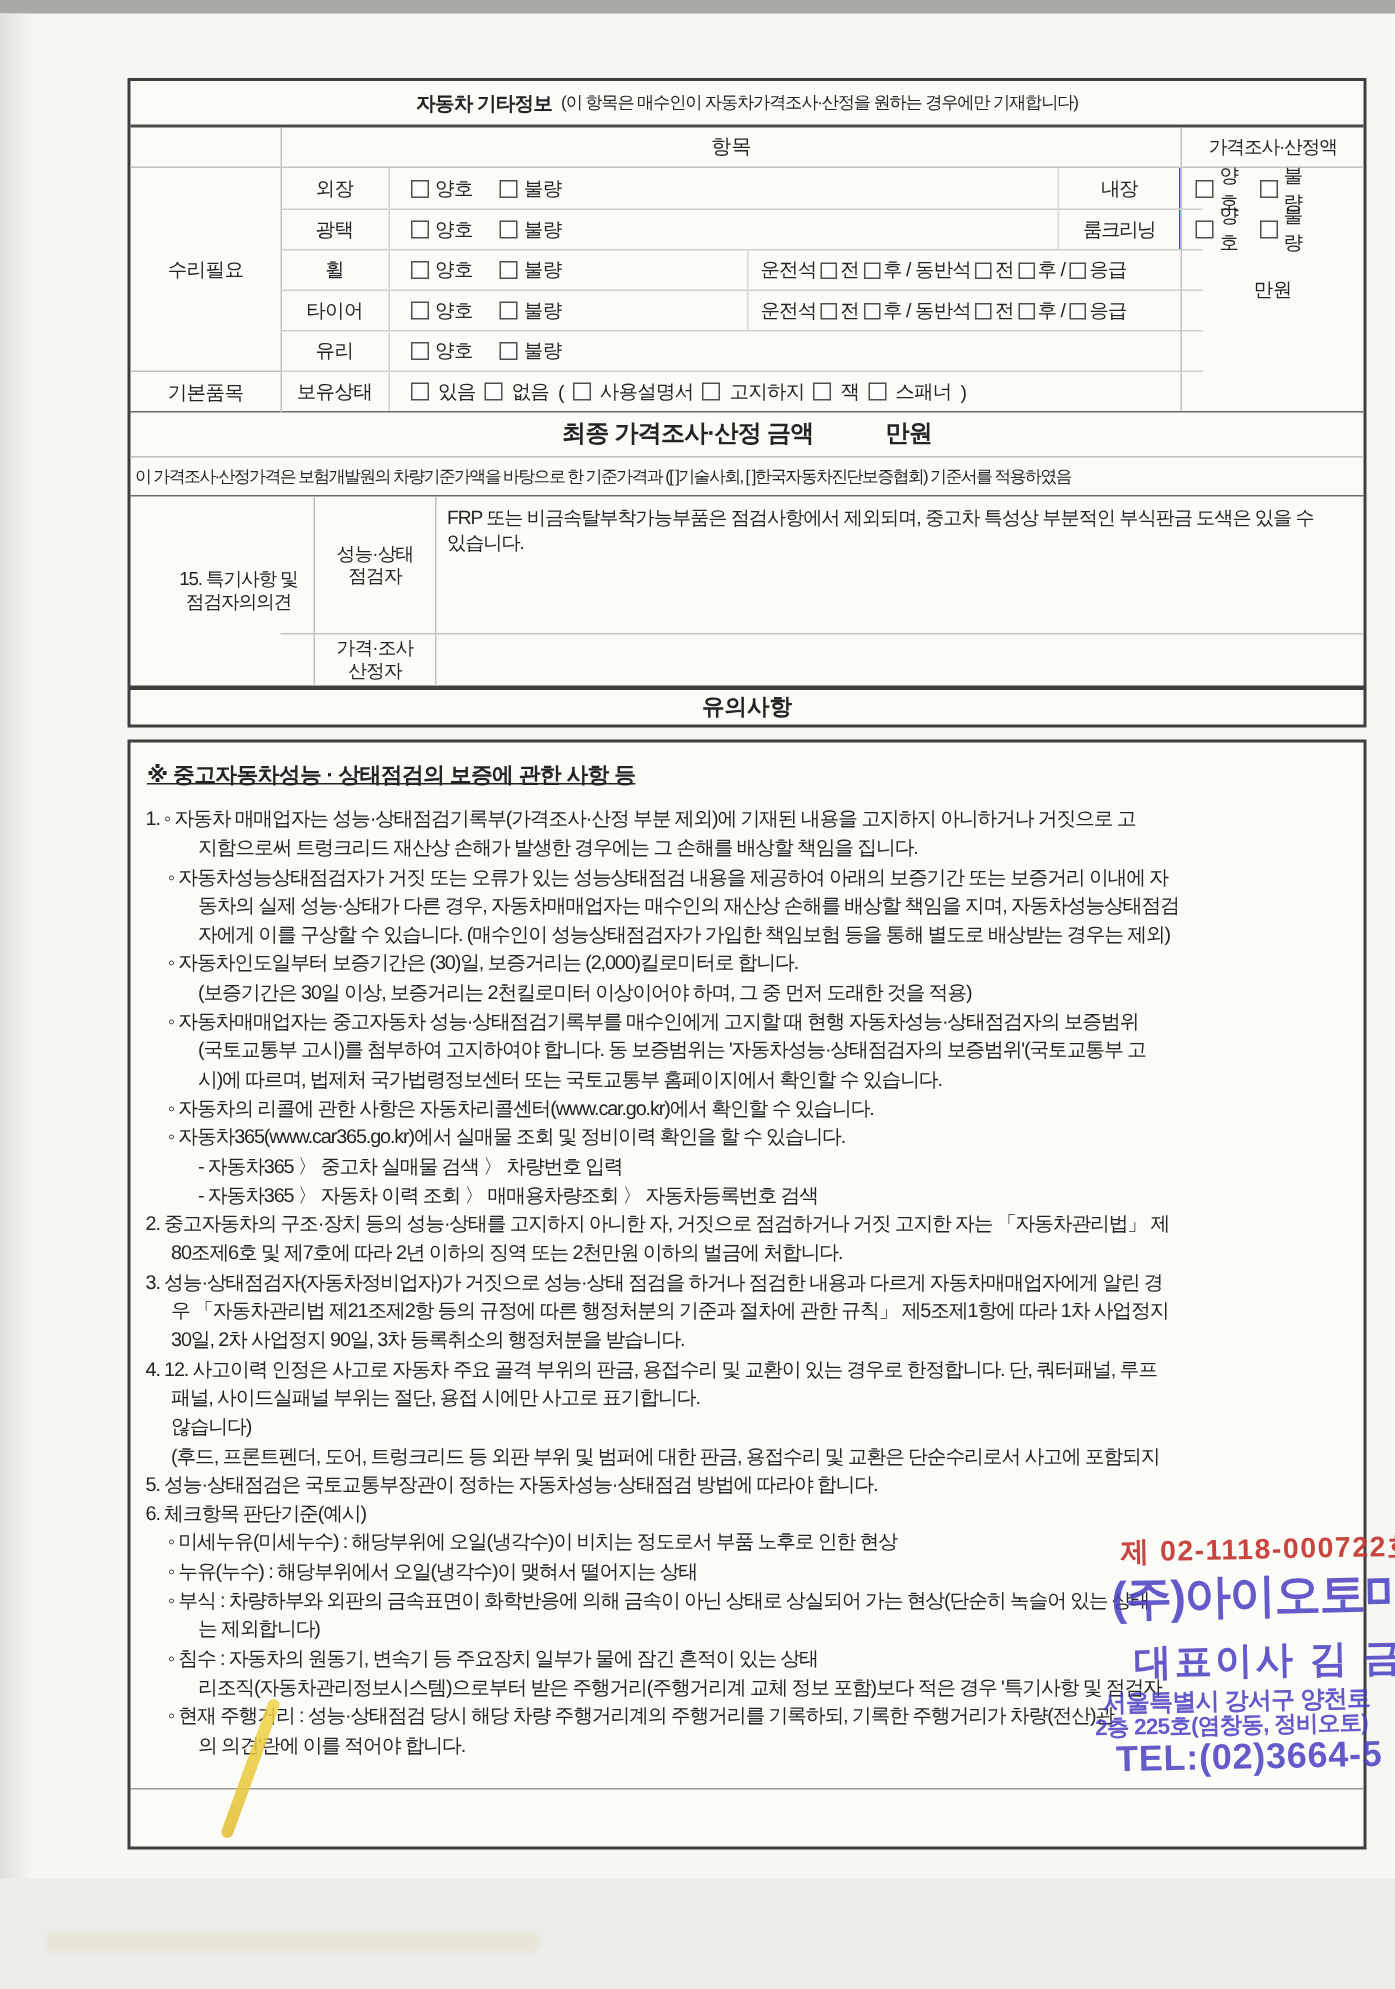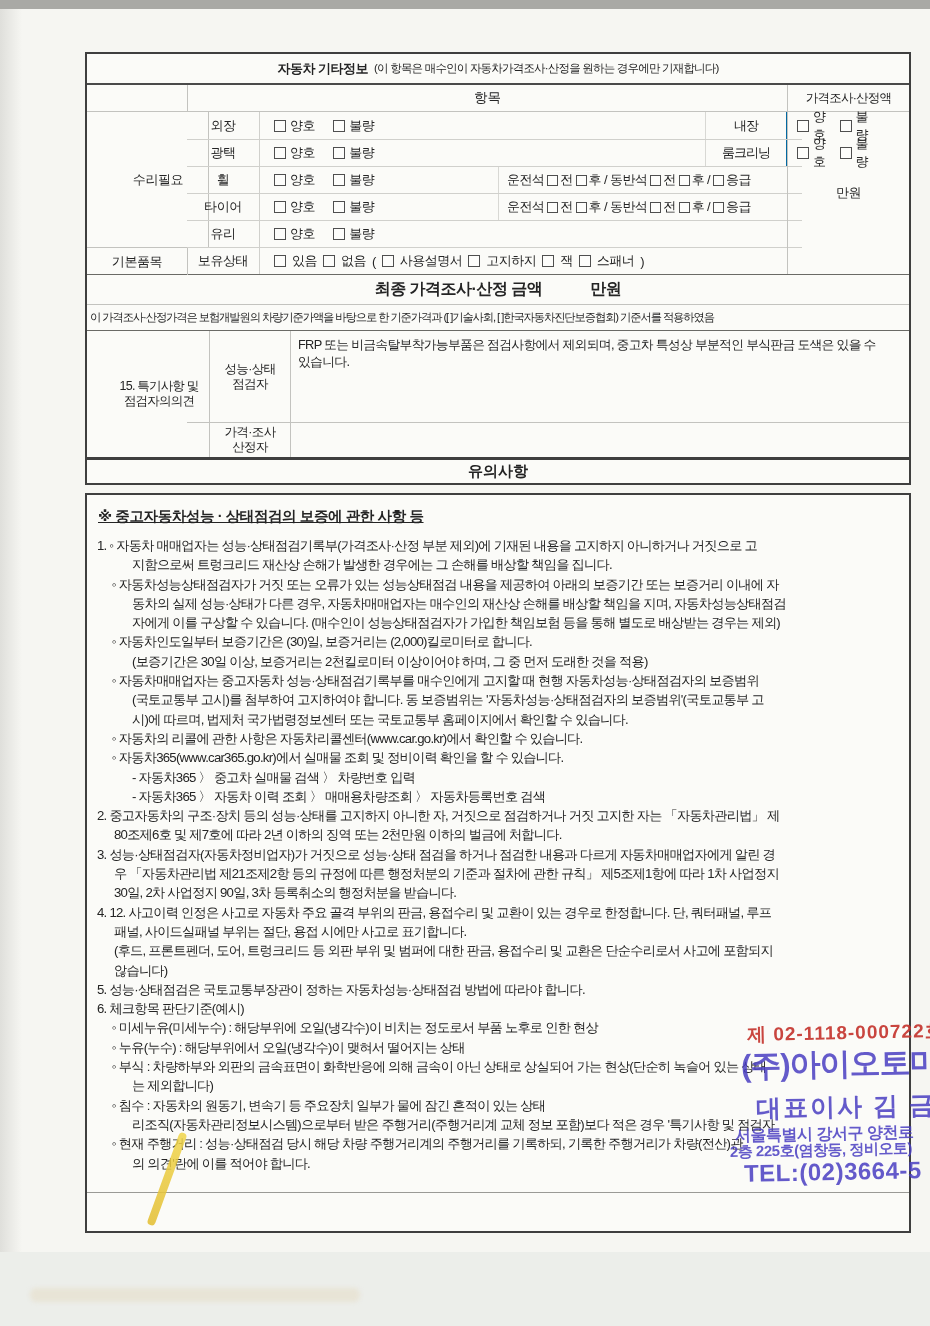--- a/index.html
+++ b/index.html
@@ -16,21 +16,21 @@
   .tbl{position:absolute;left:85px;top:52px;width:826px;border:2px solid #3f3f3f;background:#fbfbf8;box-sizing:border-box;}
   .t-title{height:29px;display:flex;align-items:center;justify-content:center;gap:6px;border-bottom:2px solid #4a4a4a;}
   .t-title .big{font-weight:bold;font-size:13px;letter-spacing:-0.5px;}
   .t-title .small{font-size:11.5px;letter-spacing:-0.8px;}
   .hdr{height:26px;display:flex;border-bottom:1px solid #c3c3bf;font-size:13.5px;}
   .hdr .c-first{width:100px;border-right:1px solid #c3c3bf;}
   .hdr .c-mid{flex:1;display:flex;align-items:center;justify-content:center;}
   .hdr .c-price{width:121px;border-left:1px solid #c3c3bf;display:flex;align-items:center;justify-content:center;letter-spacing:-0.8px;font-size:12.5px;}
   .body{position:relative;height:162px;font-size:13px;letter-spacing:-0.4px;}
   .repair-label{position:absolute;left:0;top:0;width:100px;height:135px;border-right:1px solid #c3c3bf;
-                display:flex;align-items:center;justify-content:center;padding-left:21px;}
+                display:flex;align-items:center;justify-content:center;}
   .basic-label{position:absolute;left:0;top:135px;width:100px;height:27px;border-right:1px solid #c3c3bf;border-top:1px solid #c3c3bf;
                display:flex;align-items:center;justify-content:center;}
   .mid{position:absolute;left:100px;top:0;right:107px;height:162px;}
   .mrow{height:27px;display:flex;align-items:center;box-sizing:border-box;border-top:1px solid #d0d0cc;}
   .mrow:first-child{border-top:none;}
   .sub{width:72px;align-self:stretch;display:flex;align-items:center;justify-content:center;border-right:1px solid #d0d0cc;flex:none;}
   .pair{width:238px;display:flex;align-items:center;padding-left:14px;box-sizing:border-box;flex:none;}
   .pair .lbl{margin-right:18px;}
   .gap207{width:207px;align-self:stretch;flex:none;border-right:1px solid #d8d8d4;}
   .rlabel{width:80px;align-self:stretch;display:flex;align-items:center;justify-content:center;border-right:1px solid #0369a1;flex:none;letter-spacing:-1px;}
@@ -276,22 +276,22 @@
   <div class="ln b1">◦  자동차365(www.car365.go.kr)에서 실매물 조회 및 정비이력 확인을 할 수 있습니다.</div>
   <div class="ln d2">- 자동차365 〉 중고차 실매물 검색 〉 차량번호 입력</div>
   <div class="ln d2">- 자동차365 〉 자동차 이력 조회 〉 매매용차량조회 〉 자동차등록번호 검색</div>
   <div class="ln n0">2. 중고자동차의 구조·장치 등의 성능·상태를 고지하지 아니한 자, 거짓으로 점검하거나 거짓 고지한 자는 「자동차관리법」 제</div>
   <div class="ln c1">80조제6호 및 제7호에 따라 2년 이하의 징역 또는 2천만원 이하의 벌금에 처합니다.</div>
   <div class="ln n0">3. 성능·상태점검자(자동차정비업자)가 거짓으로 성능·상태 점검을 하거나 점검한 내용과 다르게 자동차매매업자에게 알린 경</div>
   <div class="ln c1">우 「자동차관리법 제21조제2항 등의 규정에 따른 행정처분의 기준과 절차에 관한 규칙」 제5조제1항에 따라 1차 사업정지</div>
   <div class="ln c1">30일, 2차 사업정지 90일, 3차 등록취소의 행정처분을 받습니다.</div>
   <div class="ln n0">4. 12. 사고이력 인정은 사고로 자동차 주요 골격 부위의 판금, 용접수리 및 교환이 있는 경우로 한정합니다. 단, 쿼터패널, 루프</div>
   <div class="ln c1">패널, 사이드실패널 부위는 절단, 용접 시에만 사고로 표기합니다.</div>
+  <div class="ln c1">않습니다)</div>
   <div class="ln c1">(후드, 프론트펜더, 도어, 트렁크리드 등 외판 부위 및 범퍼에 대한 판금, 용접수리 및 교환은 단순수리로서 사고에 포함되지</div>
-  <div class="ln c1">않습니다)</div>
   <div class="ln n0">5. 성능·상태점검은 국토교통부장관이 정하는 자동차성능·상태점검 방법에 따라야 합니다.</div>
   <div class="ln n0">6. 체크항목 판단기준(예시)</div>
   <div class="ln b1">◦  미세누유(미세누수) : 해당부위에 오일(냉각수)이 비치는 정도로서 부품 노후로 인한 현상</div>
   <div class="ln b1">◦  누유(누수) : 해당부위에서 오일(냉각수)이 맺혀서 떨어지는 상태</div>
   <div class="ln b1">◦  부식 : 차량하부와 외판의 금속표면이 화학반응에 의해 금속이 아닌 상태로 상실되어 가는 현상(단순히 녹슬어 있는 상태</div>
   <div class="ln c2">는 제외합니다)</div>
   <div class="ln b1">◦  침수 : 자동차의 원동기, 변속기 등 주요장치 일부가 물에 잠긴 흔적이 있는 상태</div>
   <div class="ln c2">리조직(자동차관리정보시스템)으로부터 받은 주행거리(주행거리계 교체 정보 포함)보다 적은 경우 '특기사항 및 점검자</div>
   <div class="ln b1">◦  현재 주행거리 : 성능·상태점검 당시 해당 차량 주행거리계의 주행거리를 기록하되, 기록한 주행거리가 차량(전산)관</div>
   <div class="ln c2">의 의견'란에 이를 적어야 합니다.</div>

